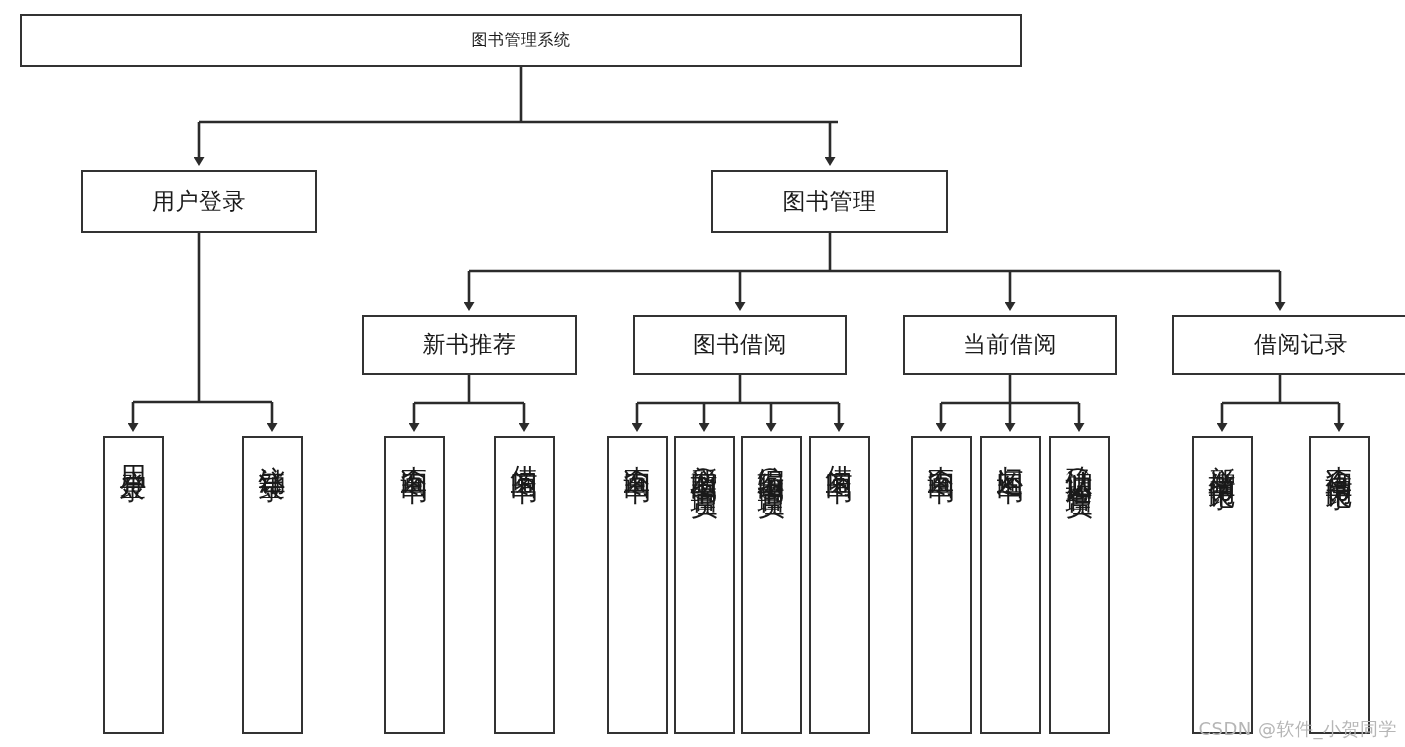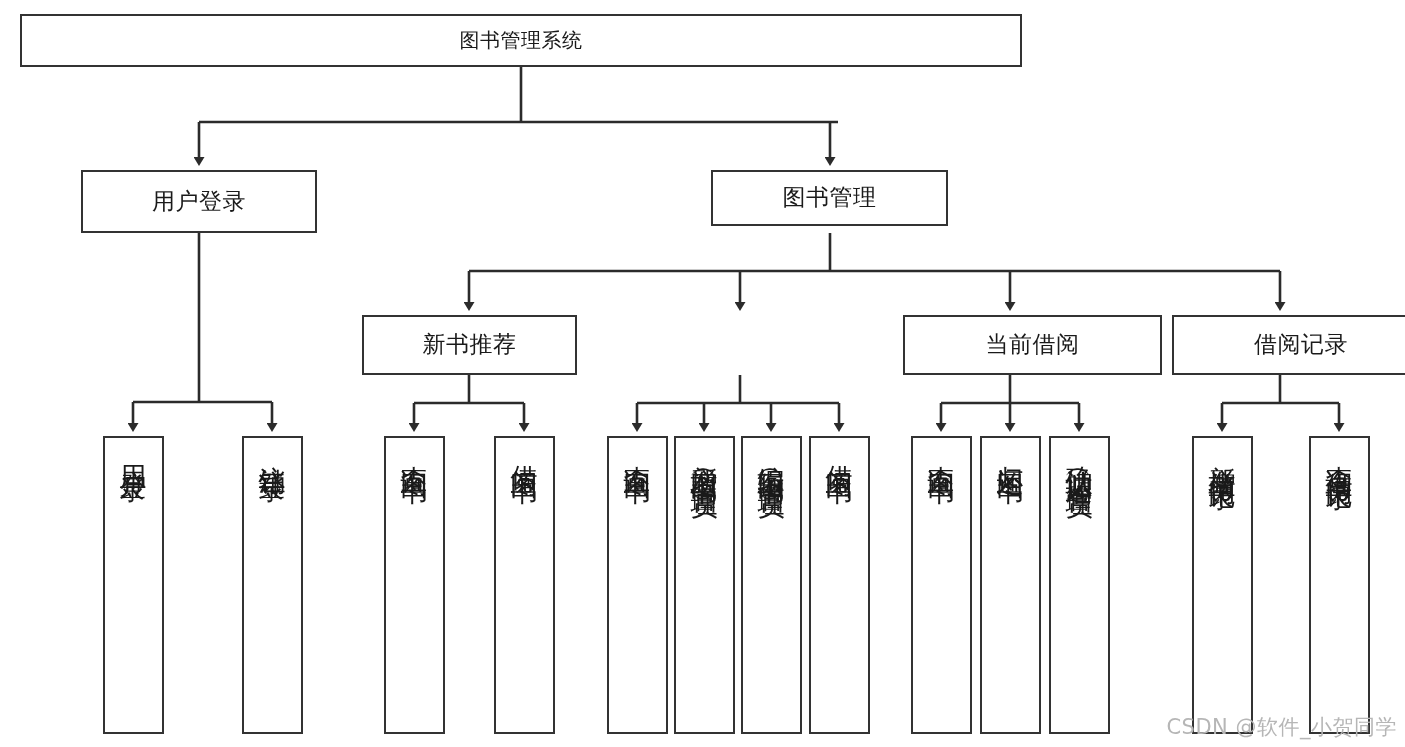--- a/index.html
+++ b/index.html
@@ -54,27 +54,27 @@
   }
   .node.vert .label {
     writing-mode: vertical-rl;
     text-orientation: upright;
     font-size: 27px;
     letter-spacing: 4px;
     line-height: 1;
     white-space: normal;
   }
   .node.root .label {
-    font-size: 20px;
+    font-size: 16px;
   }
   #watermark {
     position: absolute;
     right: 8px;
     bottom: 6px;
-    font-size: 21px;
+    font-size: 18px;
     color: #b6b6b6;
     letter-spacing: 0.5px;
     z-index: 9;
     white-space: nowrap;
   }
 </style>
 </head>
 <body>
 
 <div id="canvas">
@@ -129,28 +129,31 @@
     </g>
   </svg>
 
   <div class="node horiz root" style="left:20px; top:14px; width:1002px; height:53px;">
     <span class="label">图书管理系统</span>
   </div>
 
   <div class="node horiz" style="left:81px; top:170px; width:236px; height:63px;">
     <span class="label">用户登录</span>
   </div>
-  <div class="node horiz" style="left:711px; top:170px; width:237px; height:56px;">
+  <div class="node horiz" style="left:711px; top:170px; width:237px; height:63px;">
     <span class="label">图书管理</span>
   </div>
 
   <div class="node horiz" style="left:362px; top:315px; width:215px; height:60px;justify-content:center;">
     <span class="label">新书推荐</span>
   </div>
-  <div class="node horiz" style="left:903px; top:315px; width:259px; height:60px;">
+  <div class="node horiz" style="left:633px; top:315px; width:214px; height:60px;">
+    <span class="label">图书借阅</span>
+  </div>
+  <div class="node horiz" style="left:903px; top:315px; width:214px; height:60px;">
     <span class="label">当前借阅</span>
   </div>
   <div class="node horiz" style="left:1172px; top:315px; width:258px; height:60px;">
     <span class="label">借阅记录</span>
   </div>
 
   <div class="node vert" style="left:103px; top:436px; width:61px; height:298px;">
     <span class="label">用户登录</span>
   </div>
   <div class="node vert" style="left:242px; top:436px; width:61px; height:298px;">

